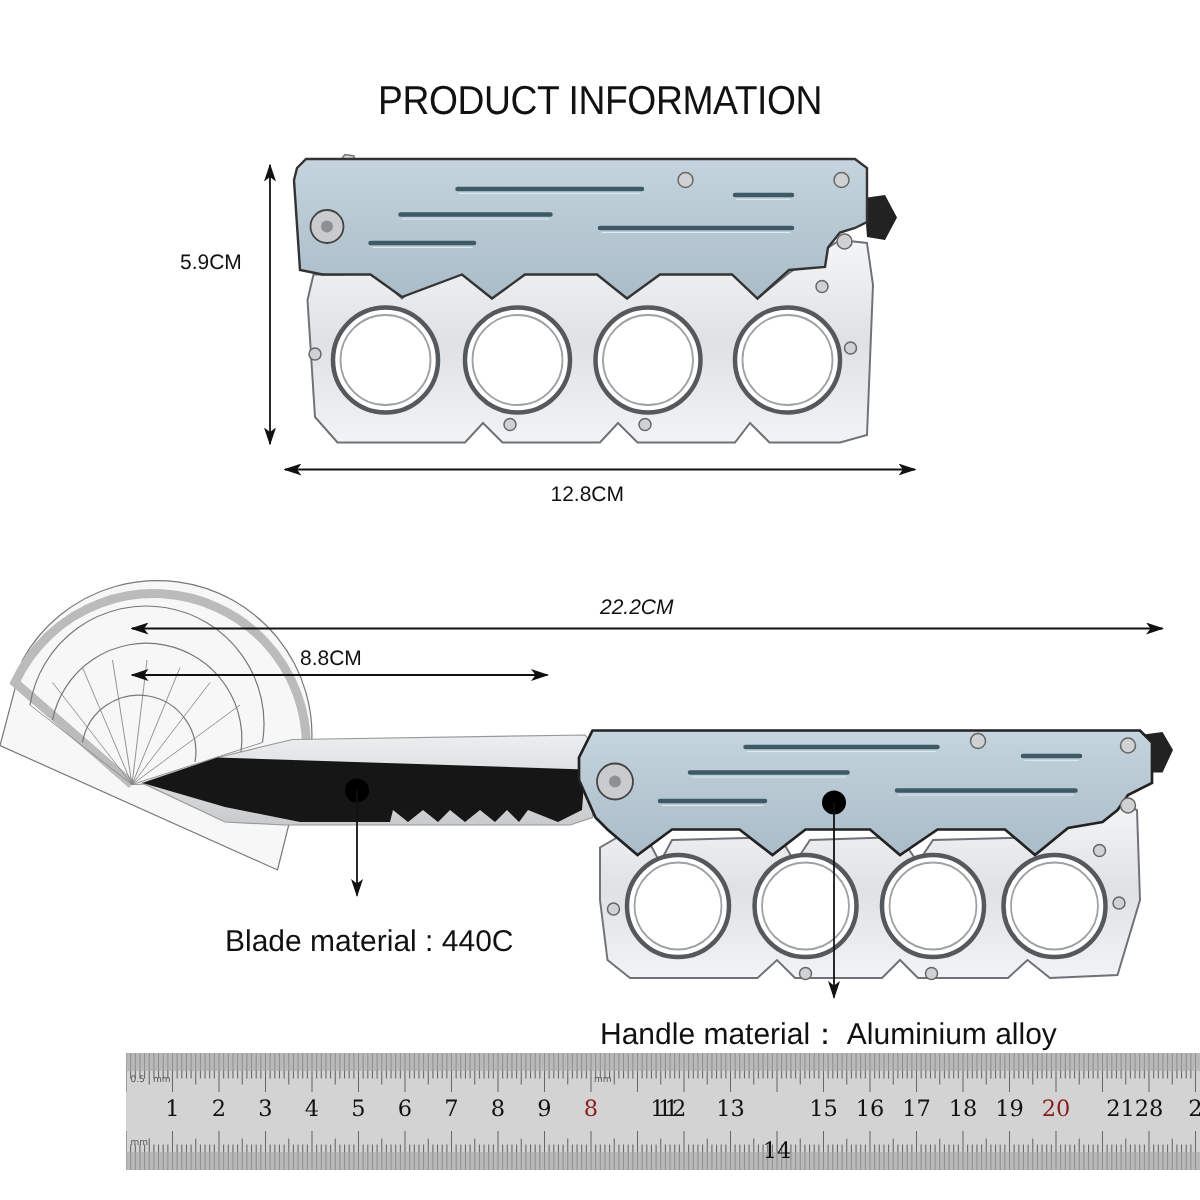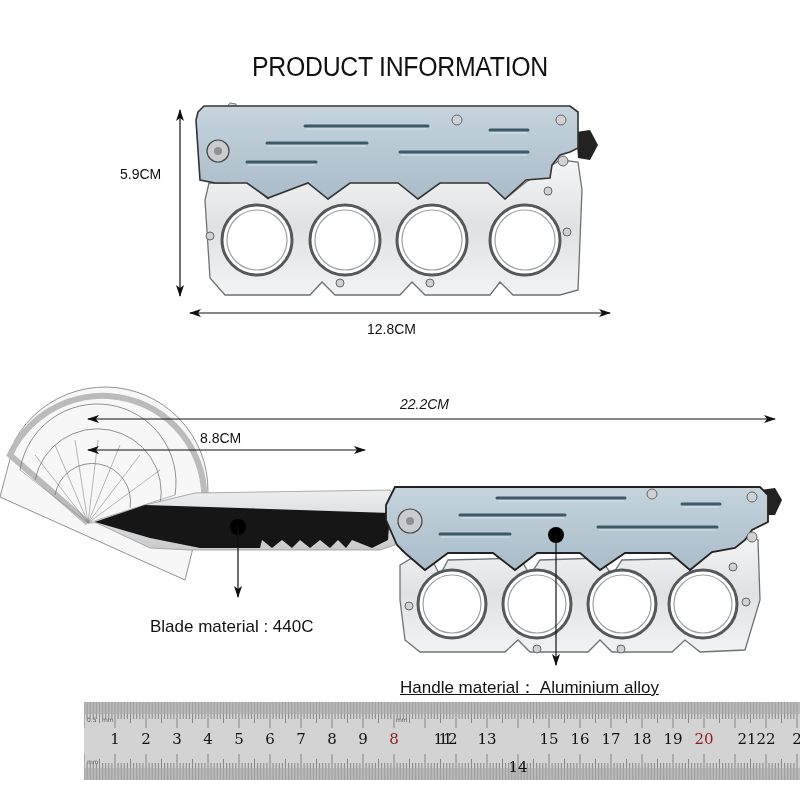--- a/index.html
+++ b/index.html
@@ -1,20 +1,20 @@
 <!DOCTYPE html>
 <html><head>
 <meta charset="utf-8">
 <style>
   html, body { margin: 0; padding: 0; background: #ffffff; }
   body { width: 800px; height: 800px; position: relative; overflow: hidden; font-family: "Liberation Sans", "DejaVu Sans", sans-serif; color: #111; }
   .abs { position: absolute; }
   .title { left: 0; width: 800px; top: 52px; text-align: center; font-size: 27px; letter-spacing: -0.3px; font-family: "Liberation Sans", sans-serif; color: #111; transform: scaleX(0.92); }
   .label { font-size: 14px; color: #111; white-space: nowrap; }
-  .label-lg { font-size: 17px; color: #111; white-space: nowrap; }
+  .label-lg { font-size: 20px; color: #111; white-space: nowrap; }
   svg { position: absolute; left: 0; top: 0; }
   .ruler { left: 84px; top: 702px; width: 716px; height: 78px; background: #d3d3d3; overflow: hidden; }
   .ruler-num { position: absolute; top: 28px; font-family: "DejaVu Serif", "Liberation Serif", serif; font-size: 15px; color: #111; transform: translateX(-50%); }
   .ruler-num.red { color: #8b1a1a; }
   .ruler-small { position: absolute; font-family: "DejaVu Sans", sans-serif; font-size: 6px; color: #555; }
 </style>
 </head>
 <body>
 
 <div class="abs title">PRODUCT INFORMATION</div>
@@ -174,21 +174,21 @@
 
   <line x1="238" y1="527" x2="238" y2="597" stroke="#111" stroke-width="1.2" marker-end="url(#arrowEnd)"></line>
   <line x1="556" y1="535" x2="556" y2="665" stroke="#111" stroke-width="1.2" marker-end="url(#arrowEnd)"></line>
 </svg>
 
 <div class="abs label" style="left:120px; top:166px;text-align:right;">5.9CM</div>
 <div class="abs label" style="left:367px; top:321px;text-align:center;">12.8CM</div>
 <div class="abs label" style="left:400px; top:396px;font-style:italic;">22.2CM</div>
 <div class="abs label" style="left:200px; top:430px;">8.8CM</div>
 <div class="abs label-lg" style="left:150px; top:617px;">Blade material : 440C</div>
-<div class="abs label-lg" style="left:400px; top:676px;text-decoration:underline;">Handle material： Aluminium alloy</div>
+<div class="abs label-lg" style="left:400px; top:676px;">Handle material： Aluminium alloy</div>
 
 <div class="abs ruler">
   <svg width="716" height="78" viewBox="0 0 716 78">
     <rect x="0" y="0" width="716" height="12" fill="#b9b9b9"></rect>
     <rect x="0" y="66" width="716" height="12" fill="#b9b9b9"></rect>
     <g stroke="#777" stroke-width="0.6">
       <path d="M0,0 V0"></path>
     </g>
     <g id="ticks">
         <line x1="0" x2="0" y1="12" y2="26" stroke="#666" stroke-width="0.7"></line>
@@ -1136,16 +1136,16 @@
       <span class="ruler-num" style="left: 364px;">12</span>
       <span class="ruler-num" style="left: 403px;">13</span>
       <span class="ruler-num" style="left: 434px; margin-top: 28px;">14</span>
       <span class="ruler-num" style="left: 465px;">15</span>
       <span class="ruler-num" style="left: 496px;">16</span>
       <span class="ruler-num" style="left: 527px;">17</span>
       <span class="ruler-num" style="left: 558px;">18</span>
       <span class="ruler-num" style="left: 589px;">19</span>
       <span class="ruler-num red" style="left: 620px;">20</span>
       <span class="ruler-num" style="left: 663px; text-align: right;">21</span>
-      <span class="ruler-num" style="left: 682px;">22</span>
+      <span class="ruler-num" style="left: 682px;">28</span>
       <span class="ruler-num" style="left: 713px;">2</span>
     </div>
 </div>
 
 </body></html>

